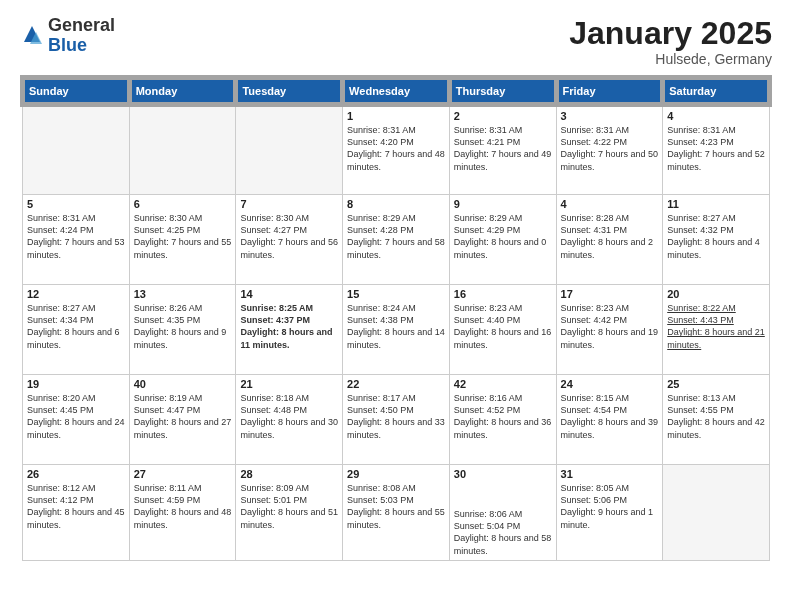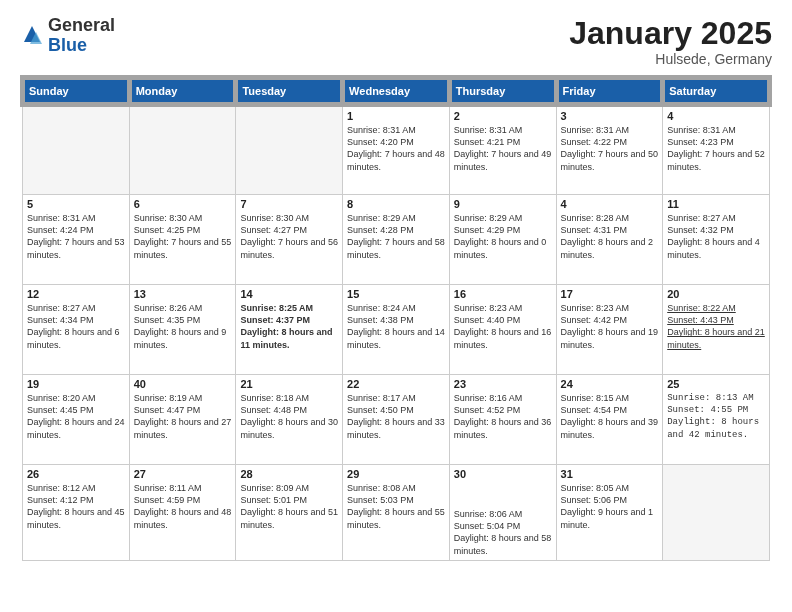--- a/index.html
+++ b/index.html
@@ -260,34 +260,34 @@
 Sunset: 4:48 PM
 Daylight: 8 hours and 30 minutes.</div>
           </td>
           <td>
             <div class="day-num">22</div>
             <div class="cell-text" style="white-space: pre-line;">Sunrise: 8:17 AM
 Sunset: 4:50 PM
 Daylight: 8 hours and 33 minutes.</div>
           </td>
           <td>
-            <div class="day-num">23</div>
+            <div class="day-num">42</div>
             <div class="cell-text" style="white-space: pre-line;">Sunrise: 8:16 AM
 Sunset: 4:52 PM
 Daylight: 8 hours and 36 minutes.</div>
           </td>
           <td>
             <div class="day-num">24</div>
             <div class="cell-text" style="white-space: pre-line;">Sunrise: 8:15 AM
 Sunset: 4:54 PM
 Daylight: 8 hours and 39 minutes.</div>
           </td>
           <td>
             <div class="day-num">25</div>
-            <div class="cell-text" style="white-space: pre-line; font-family: Liberation Mono, monospace;">Sunrise: 8:13 AM
+            <div class="cell-text" style="white-space: pre-line;">Sunrise: 8:13 AM
 Sunset: 4:55 PM
 Daylight: 8 hours and 42 minutes.</div>
           </td>
         </tr>
         <tr>
           <td>
             <div class="day-num">26</div>
             <div class="cell-text" style="white-space: pre-line;">Sunrise: 8:12 AM
 Sunset: 4:12 PM
 Daylight: 8 hours and 45 minutes.</div>

